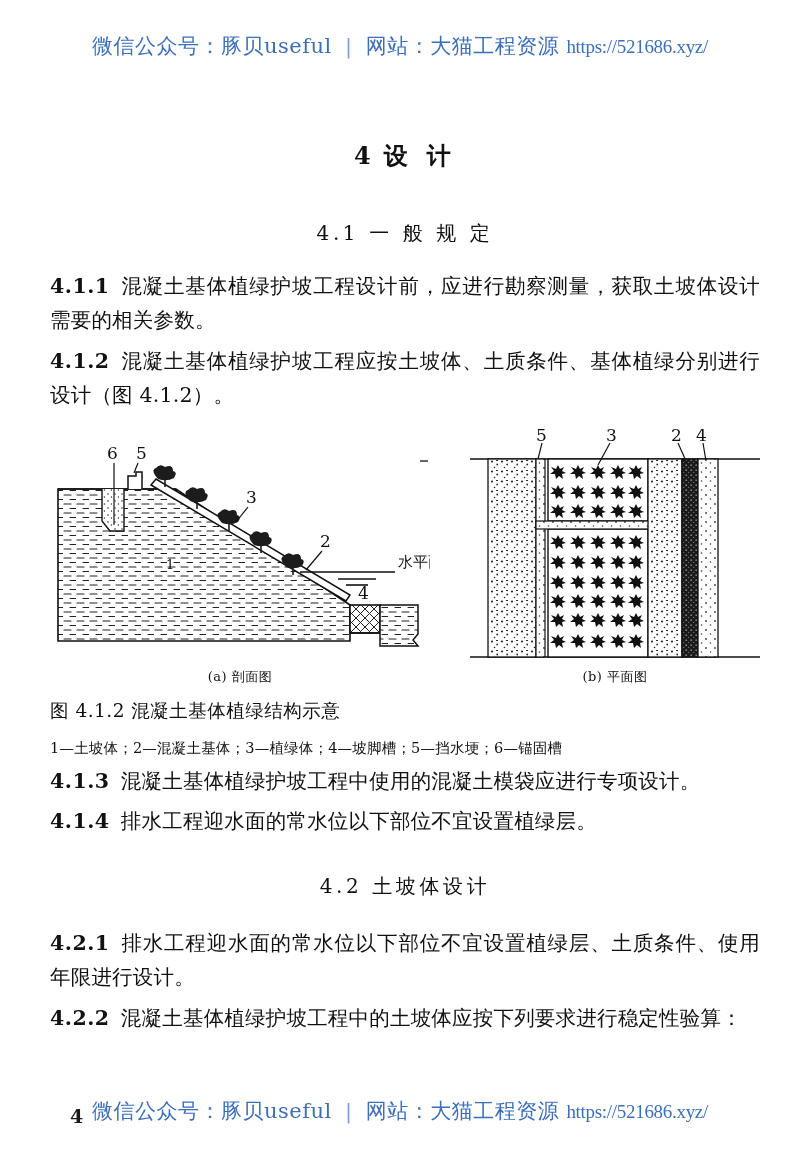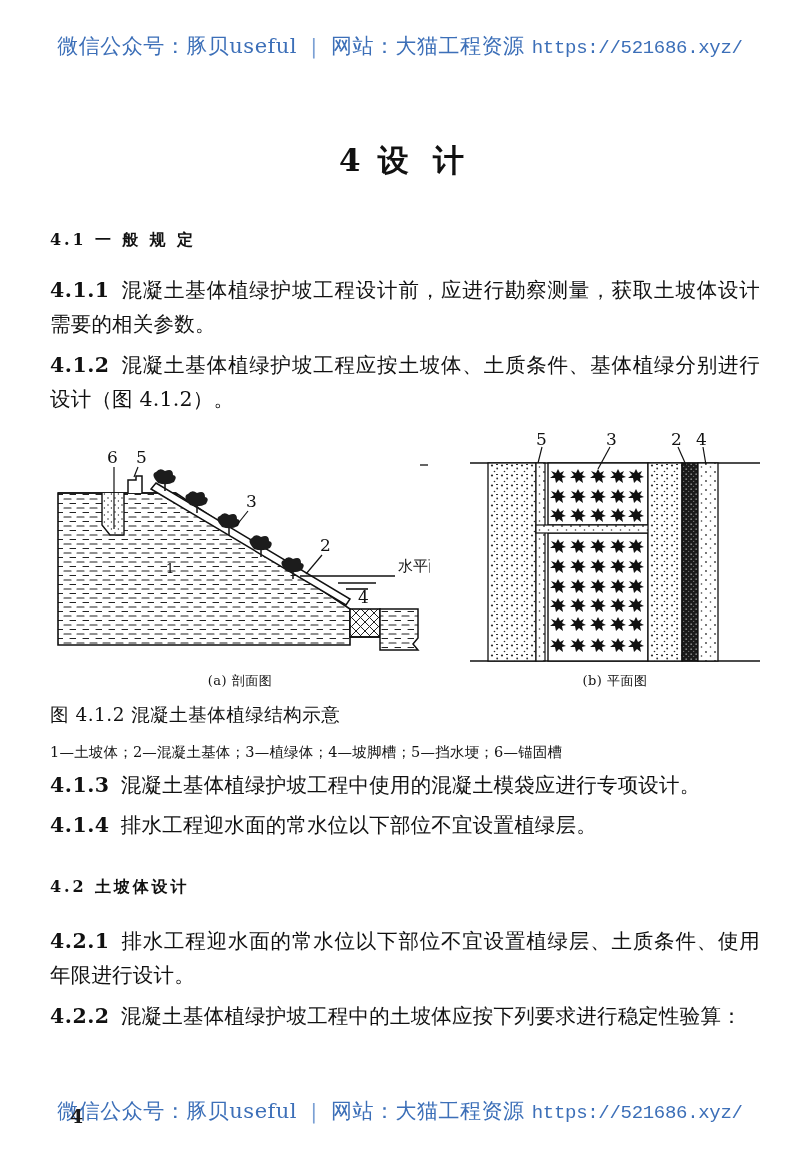--- a/index.html
+++ b/index.html
@@ -30,21 +30,21 @@
   }
   .wm-header { top: 32px; }
   .wm-footer { top: 1097px; }
   .wm .sep {
     display: inline-block;
     padding: 0 6px;
     color: #7ba0d4;
     font-weight: 300;
   }
   .wm .url {
-    font-family: Liberation Mono, monospace;
+    font-family: Liberation Serif, serif;
     font-size: 19px;
     letter-spacing: -0.3px;
   }
 
   
   .page-number {
     position: absolute;
     left: 70px;
     top: 1105px;
     font-family: "DejaVu Serif", "Liberation Serif", serif;
@@ -56,32 +56,32 @@
   
   .content {
     position: absolute;
     left: 50px;
     top: 140px;
     width: 710px;
   }
 
   .chapter-title {
     text-align: center;
-    font-size: 31px;
+    font-size: 24px;
     font-weight: bold;
     letter-spacing: 0.22em;
     margin: 0 0 48px 0;
     font-family: "DejaVu Serif", "Liberation Serif", serif;
   }
   .chapter-title .num { letter-spacing: 0; margin-right: 0.55em; }
 
   .section-title {
-    text-align: left;
-    font-size: 16px;
-    font-weight: bold;
+    text-align: center;
+    font-size: 20px;
+    font-weight: normal;
     letter-spacing: 0.18em;
     margin: 0 0 22px 0;
   }
   .section-title.s2 { margin: 34px 0 26px 0; }
 
   p.clause {
     margin: 0 0 6px 0;
     font-size: 20.5px;
     line-height: 1.68;
     text-align: justify;

